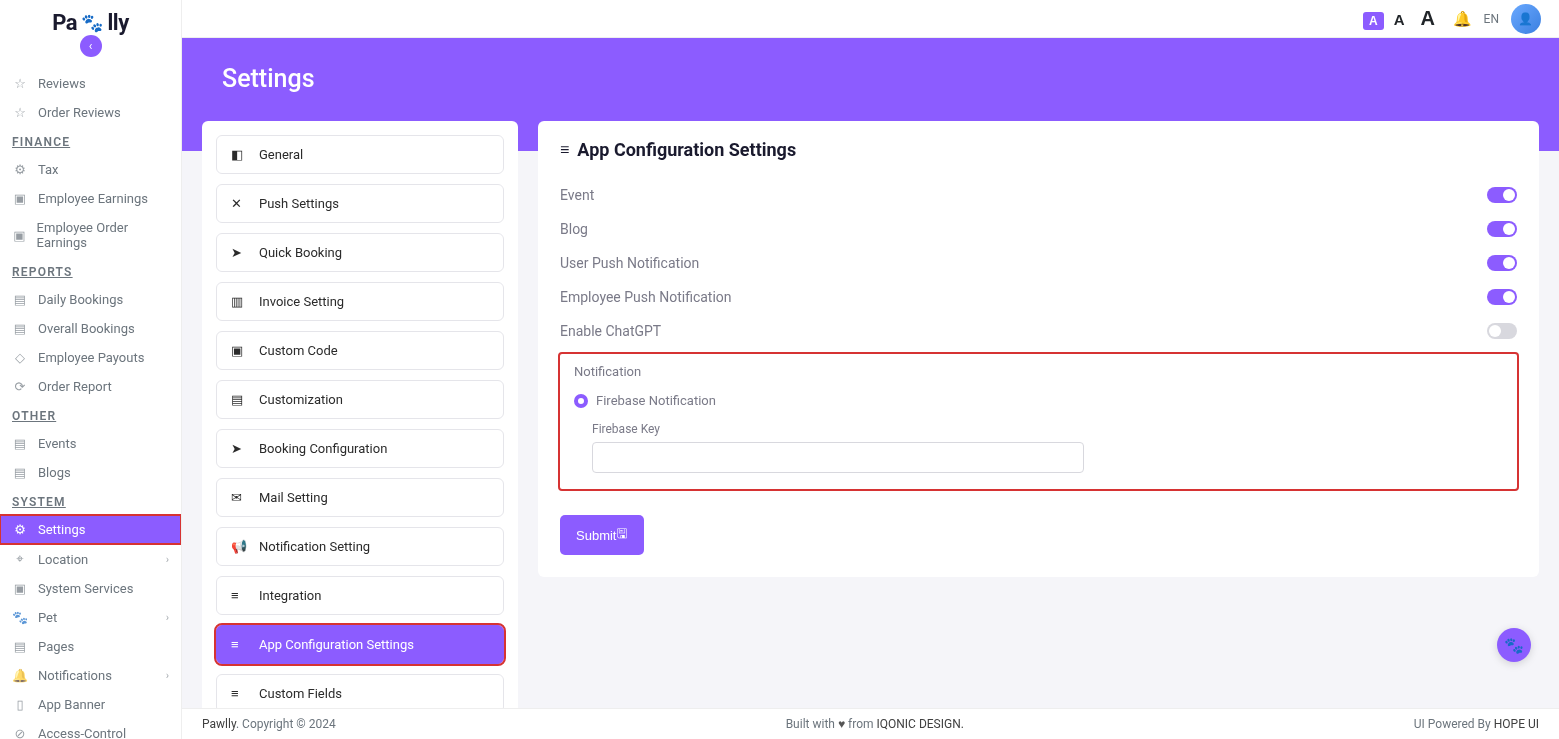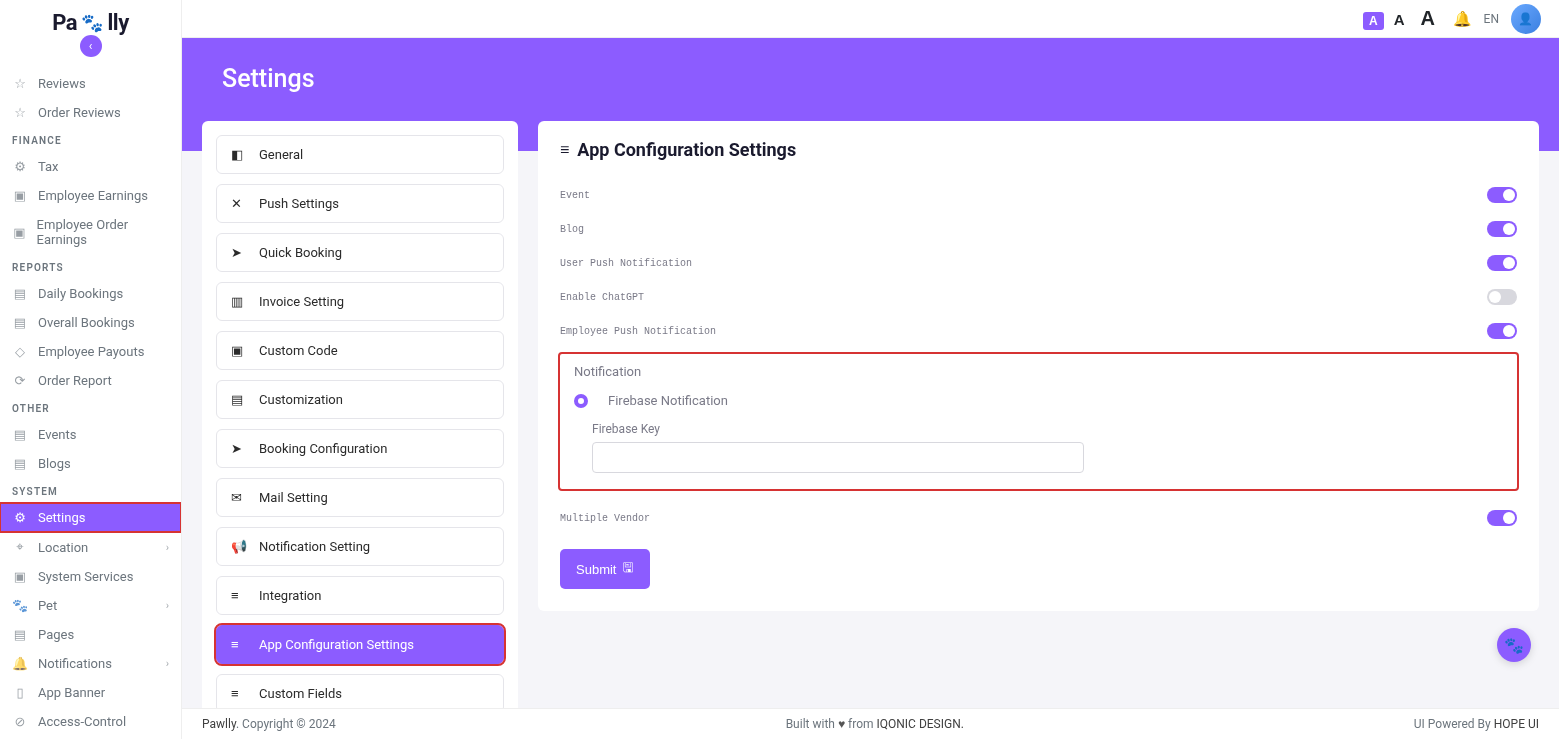--- a/index.html
+++ b/index.html
@@ -30,22 +30,22 @@
     .logo { display: flex; align-items: center; gap: 4px; }
     .logo-text { font-size: 22px; font-weight: 700; color: #1a1a2e; letter-spacing: -0.5px; }
     .logo-paw { color: #8c5cff; font-size: 18px; }
     .collapse-btn {
       width: 22px; height: 22px; border-radius: 50%;
       background: #8c5cff; color: #fff;
       display: flex; align-items: center; justify-content: center;
       font-size: 12px; cursor: pointer;
     }
     .nav-section-title {
-      font-size: 10px; font-weight: 600; color: #6c757d;
-      letter-spacing: 1.2px; padding: 8px 12px 6px;
+      font-size: 12px; font-weight: 600; color: #6c757d;
+      letter-spacing: 1.2px; padding: 8px 12px 6px; text-decoration: underline;
     }
     .nav-item {
       display: flex; align-items: center; gap: 10px;
       padding: 7px 12px; color: #6c757d; cursor: pointer;
       font-size: 13px; position: relative;
     }
     .nav-item .nav-icon { width: 16px; text-align: center; font-size: 13px; opacity: 0.7; }
     .nav-item.active {
       background: #8c5cff; color: #fff;
     }
@@ -116,57 +116,57 @@
       flex: 1; background: #fff; border-radius: 6px; padding: 18px 22px 22px;
     }
     .config-title {
       font-size: 18px; font-weight: 700; color: #1a1a2e;
       display: flex; align-items: center; gap: 8px; margin-bottom: 18px;
     }
     .config-title .title-icon { font-size: 16px; }
     
     .toggle-row {
       display: flex; align-items: center; justify-content: space-between;
-      padding: 9px 0; color: #7a7a88; font-size: 10px; font-family: Liberation Mono, monospace;
+      padding: 9px 0; color: #7a7a88; font-size: 14px;
     }
     .toggle {
       width: 30px; height: 16px; border-radius: 10px;
       background: #8c5cff; position: relative; cursor: pointer;
     }
     .toggle.off { background: #d8d8de; }
     .toggle::after {
       content: ""; position: absolute; top: 2px; right: 2px;
       width: 12px; height: 12px; border-radius: 50%; background: #fff;
     }
     .toggle.off::after { right: auto; left: 2px; }
     
     .notif-box {
       border: 2px solid #d63333; border-radius: 4px;
       padding: 10px 14px 16px; margin: 4px -2px 10px;
     }
     .notif-box .section-label {
       color: #7a7a88; font-size: 13px; margin-bottom: 14px; display: block;
     }
-    .radio-row { display: flex; align-items: flex-end; gap: 20px; margin-bottom: 14px; }
+    .radio-row { display: flex; align-items: flex-end; gap: 8px; margin-bottom: 14px; }
     .radio {
       width: 14px; height: 14px; border-radius: 50%;
       border: 4px solid #8c5cff; background: #fff;
     }
     .radio-label { color: #7a7a88; font-size: 13px; }
     .field-group { margin-left: 18px; }
     .field-label { color: #7a7a88; font-size: 12px; margin-bottom: 6px; display: block; }
     .text-input {
       width: 54%; border: 1px solid #d8d8de; border-radius: 4px;
       padding: 7px 10px; font-size: 13px; outline: none;
     }
     
     .submit-btn {
       background: #8c5cff; color: #fff; border: none;
       padding: 9px 16px; border-radius: 5px; font-size: 13px;
-      cursor: pointer; display: inline-flex; align-items: center; gap: 6px;
+      cursor: pointer; display: inline-flex; align-items: center; 
       margin-top: 14px;
     }
     
     
     .footer {
       background: #fff; border-top: 1px solid #eee;
       padding: 8px 20px; display: flex; justify-content: space-between;
       font-size: 12px; color: #6c757d; flex-shrink: 0;
     }
     .footer a { color: #404040; text-decoration: none; }
@@ -376,45 +376,41 @@
               </div>
               <div class="toggle-row">
                 <span>Blog</span>
                 <div class="toggle"></div>
               </div>
               <div class="toggle-row">
                 <span>User Push Notification</span>
                 <div class="toggle"></div>
               </div>
               <div class="toggle-row">
+                <span>Employee Push Notification</span>
+                <div class="toggle"></div>
+              </div>
+              <div class="toggle-row">
                 <span>Enable ChatGPT</span>
                 <div class="toggle off"></div>
-              </div>
-              <div class="toggle-row">
-                <span>Employee Push Notification</span>
-                <div class="toggle"></div>
               </div>
             </div>
           
           <div class="notif-box">
             <span class="section-label">Notification</span>
             <div class="radio-row">
               <div class="radio"></div>
               <span class="radio-label">Firebase Notification</span>
             </div>
             <div class="field-group">
               <span class="field-label">Firebase Key</span>
               <input class="text-input" type="text" value="" style="">
             </div>
           </div>
           
-          <div class="toggle-row">
-            <span>Multiple Vendor</span>
-            <div class="toggle"></div>
-          </div>
           
           <button class="submit-btn">
             <span>Submit</span>
             <span>🖫</span>
           </button>
         </div>
       </div>
 
       <div class="fab">
         <span>🐾</span>

